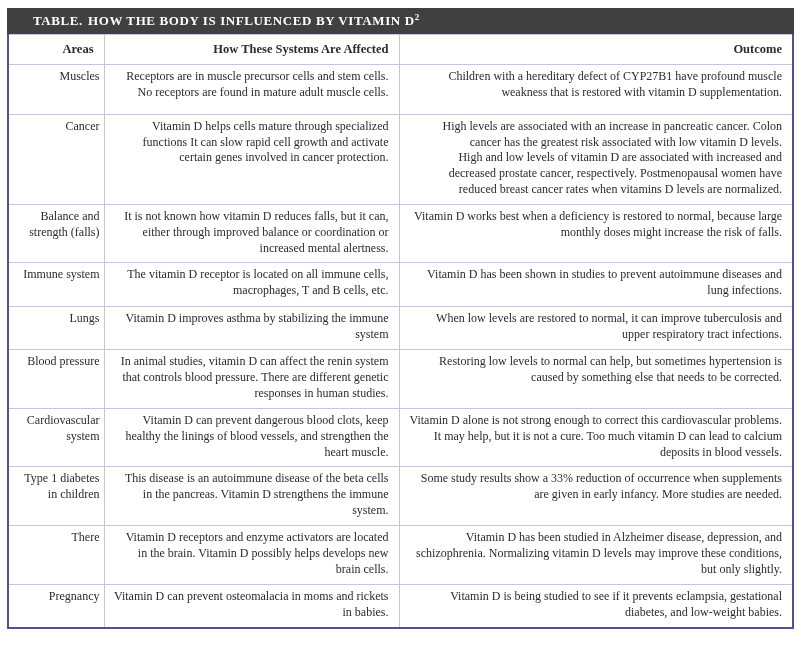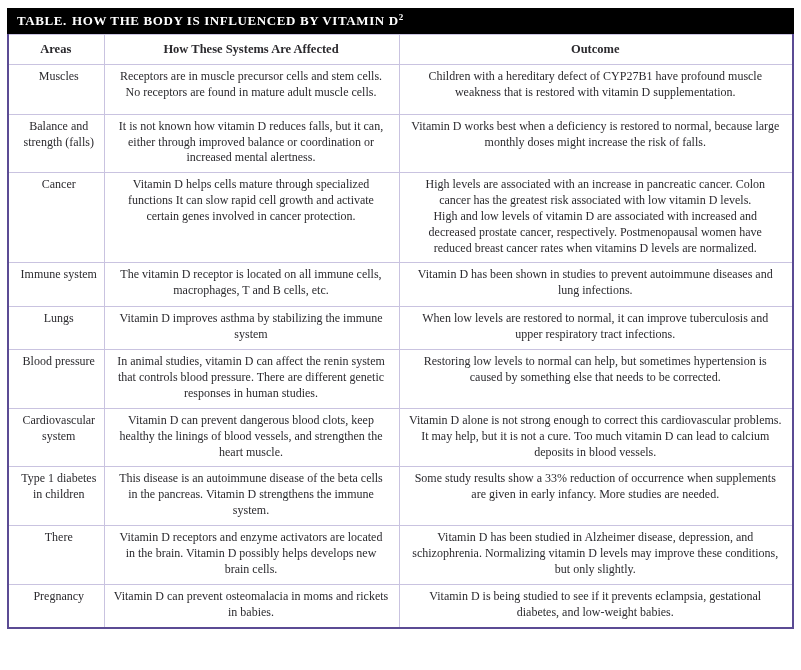--- a/index.html
+++ b/index.html
@@ -10,45 +10,45 @@
     height: 670px;
     font-family: "Liberation Serif", "DejaVu Serif", serif;
   }
   .wrap {
     position: absolute;
     left: 7px;
     top: 8px;
     width: 787px;
   }
   .title-bar {
-    background: #000000;
+    background: #404040;
     color: #ffffff;
     font-size: 13px;
     font-weight: bold;
     letter-spacing: 0.6px;
-    padding: 4px 10px 5px 10px;
+    padding: 4px 10px 5px 26px;
     box-sizing: border-box;
     font-family: Liberation Serif, serif;
   }
   .title-prefix { margin-right: 5px; }
   .title-bar sup { font-size: 9px; }
   table.vtable {
     width: 100%;
     border-collapse: collapse;
     table-layout: fixed;
     border: 2px solid #5b4b94;
     border-top: none;
   }
   col.c-area { width: 96px; }
   col.c-affected { width: 295px; }
   col.c-outcome { width: auto; }
   .vtable th, .vtable td {
     border: 1px solid #c9c3e0;
     vertical-align: top;
-    text-align: center;
+    text-align: right;
     color: #2b2a2e;
     padding: 4px 10px 6px 9px;
     font-size: 12px;
     line-height: 1.32;
     white-space: pre-line;
     overflow: hidden;
     box-sizing: border-box;
   }
   .vtable th {
     font-size: 12.5px;
@@ -79,30 +79,30 @@
         <th>How These Systems Are Affected</th>
         <th>Outcome</th>
       </tr>
     </thead>
     <tbody>
       <tr style="height:50px">
         <td class="area">Muscles</td>
         <td>Receptors are in muscle precursor cells and stem cells. No receptors are found in mature adult muscle cells.</td>
         <td>Children with a hereditary defect of CYP27B1 have profound muscle weakness that is restored with vitamin D supplementation.</td>
       </tr>
-      <tr style="height:56px">
-        <td class="area">Balance and strength (falls)</td>
-        <td>It is not known how vitamin D reduces falls, but it can, either through improved balance or coordination or increased mental alertness.</td>
-        <td>Vitamin D works best when a deficiency is restored to normal, because large monthly doses might increase the risk of falls.</td>
-      </tr>
       <tr style="height:84px">
         <td class="area">Cancer</td>
         <td>Vitamin D helps cells mature through specialized functions It can slow rapid cell growth and activate certain genes involved in cancer protection.</td>
         <td>High levels are associated with an increase in pancreatic cancer. Colon cancer has the greatest risk associated with low vitamin D levels.
 High and low levels of vitamin D are associated with increased and decreased prostate cancer, respectively. Postmenopausal women have reduced breast cancer rates when vitamins D levels are normalized.</td>
+      </tr>
+      <tr style="height:56px">
+        <td class="area">Balance and strength (falls)</td>
+        <td>It is not known how vitamin D reduces falls, but it can, either through improved balance or coordination or increased mental alertness.</td>
+        <td>Vitamin D works best when a deficiency is restored to normal, because large monthly doses might increase the risk of falls.</td>
       </tr>
       <tr style="height:44px">
         <td class="area">Immune system</td>
         <td>The vitamin D receptor is located on all immune cells, macrophages, T and B cells, etc.</td>
         <td>Vitamin D has been shown in studies to prevent autoimmune diseases and lung infections.</td>
       </tr>
       <tr style="height:43px">
         <td class="area">Lungs</td>
         <td>Vitamin D improves asthma by stabilizing the immune system</td>
         <td>When low levels are restored to normal, it can improve tuberculosis and upper respiratory tract infections.</td>

